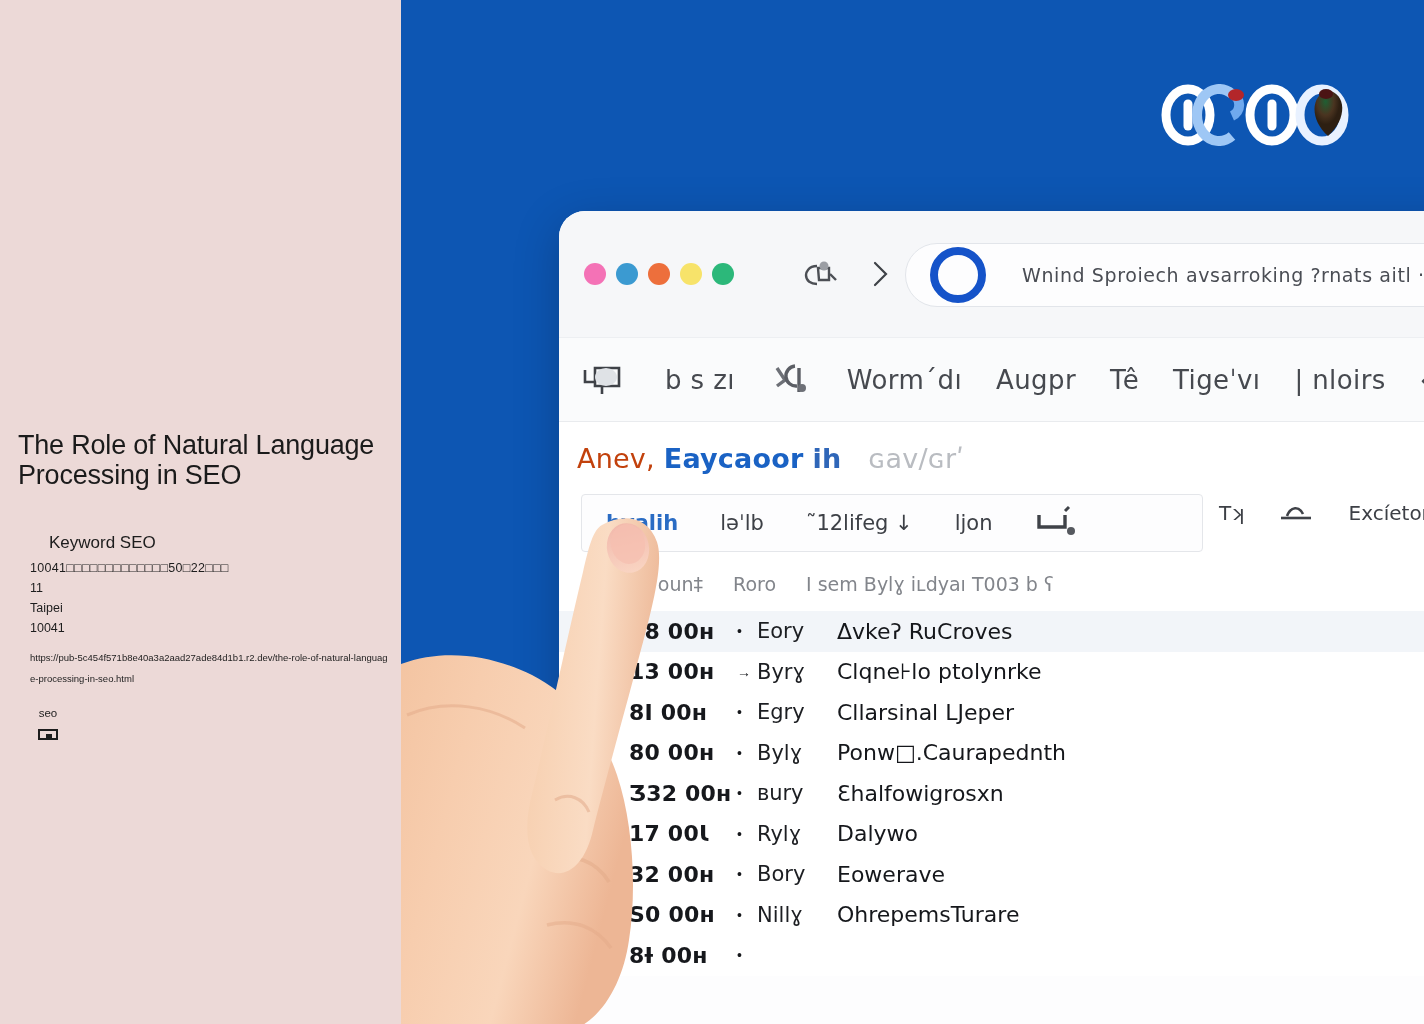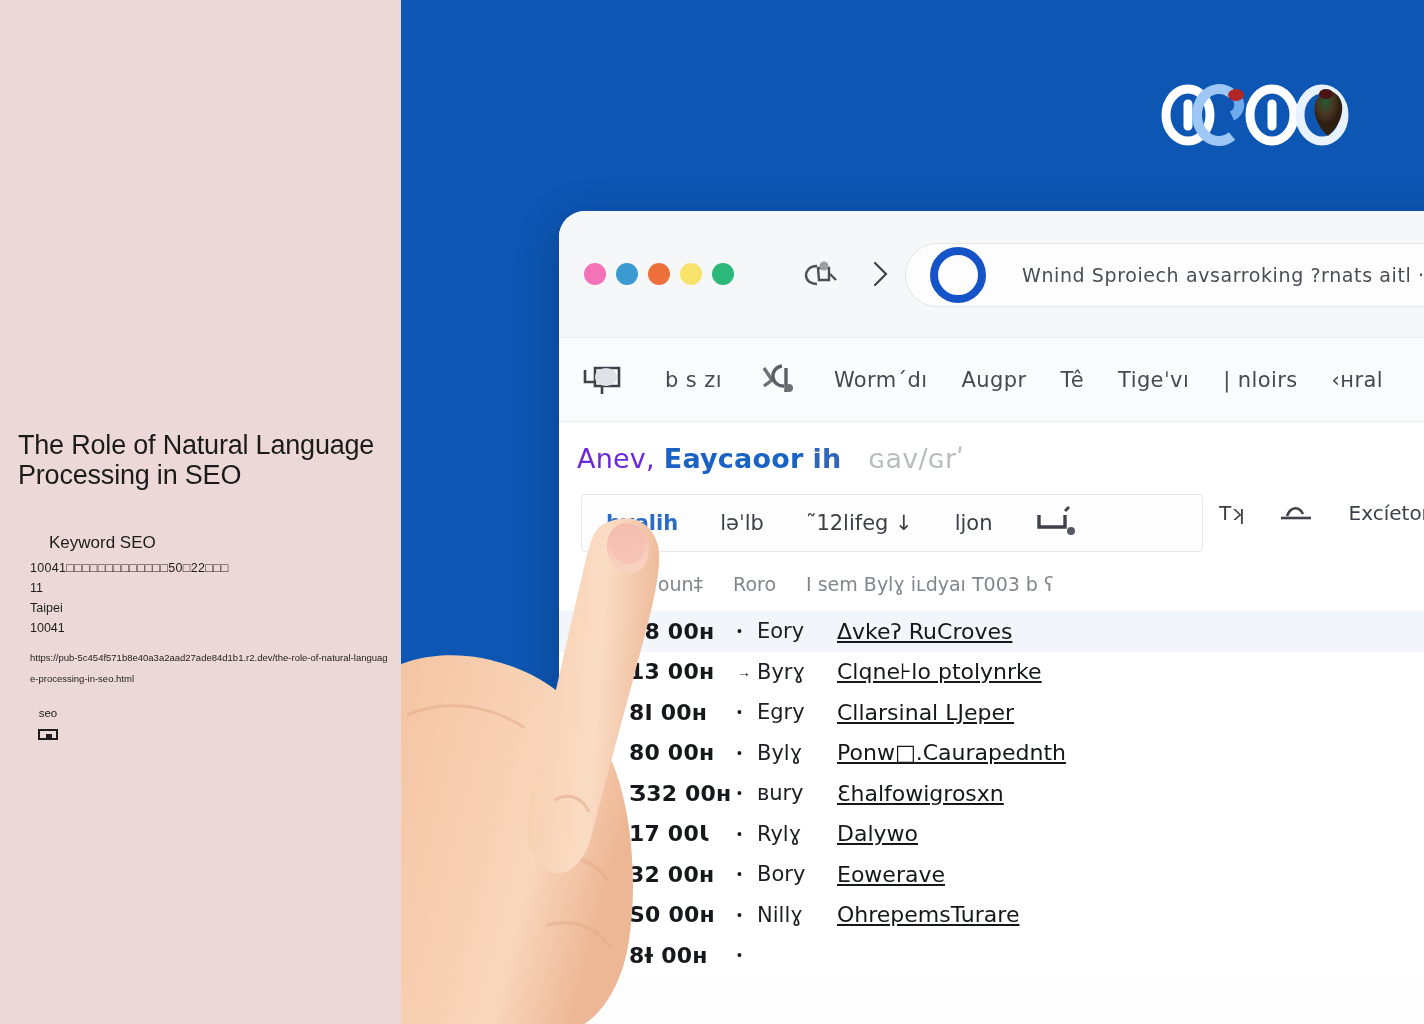--- a/index.html
+++ b/index.html
@@ -114,36 +114,36 @@
     position:relative;
     height:85px; width:100%;
     background:#fafbfc;
     border-top:1px solid #edeff2;
     border-bottom:1px solid #e9ebee;
     display:flex; align-items:center;
     padding-left:20px; gap:34px;
     overflow:hidden;
   }
   .toolbar-item{
-    font-size:21px; color:#46494f; white-space:nowrap;
+    font-size:26px; color:#46494f; white-space:nowrap;
     letter-spacing:0.4px;
     font-family:"DejaVu Sans", sans-serif;
   }
   .toolbar-glyph{ flex:none; }
 
   
   #headline-row{
     position:relative; height:72px; width:100%;
     background:#ffffff;
     display:flex; align-items:center;
     padding-left:18px; gap:9px;
     overflow:hidden;
   }
   .head-word{ font-size:27px; letter-spacing:0.2px; font-family:"DejaVu Sans", sans-serif; }
-  #head-a{ color:#6d28d9; }
+  #head-a{ color:#c2410c; }
   #head-b{ color:#1a62c4; font-weight:700; }
   #head-c{ color:#2f66b8; font-weight:700; }
   #head-d{ color:#b9bcc1; margin-left:18px; }
 
   
   #filter-wrap{
     position:relative; width:100%; height:63px;
     background:#ffffff;
     padding:0 0 0 22px;
   }
@@ -205,21 +205,20 @@
   }
   .cell-tag{
     width:80px; flex:none;
     font-size:21px; color:#1c1e22;
     white-space:nowrap;
     font-family:"DejaVu Sans", sans-serif;
   }
   .cell-term{
     font-size:22px; color:#15171b; white-space:nowrap;
     font-family:"DejaVu Sans", sans-serif;
-    text-decoration:underline;
   }
 
   
   #hand{
     position:absolute; left:-4px; top:470px;
     width:360px; height:560px;
     pointer-events:none;
   }
 </style>
 </head>

